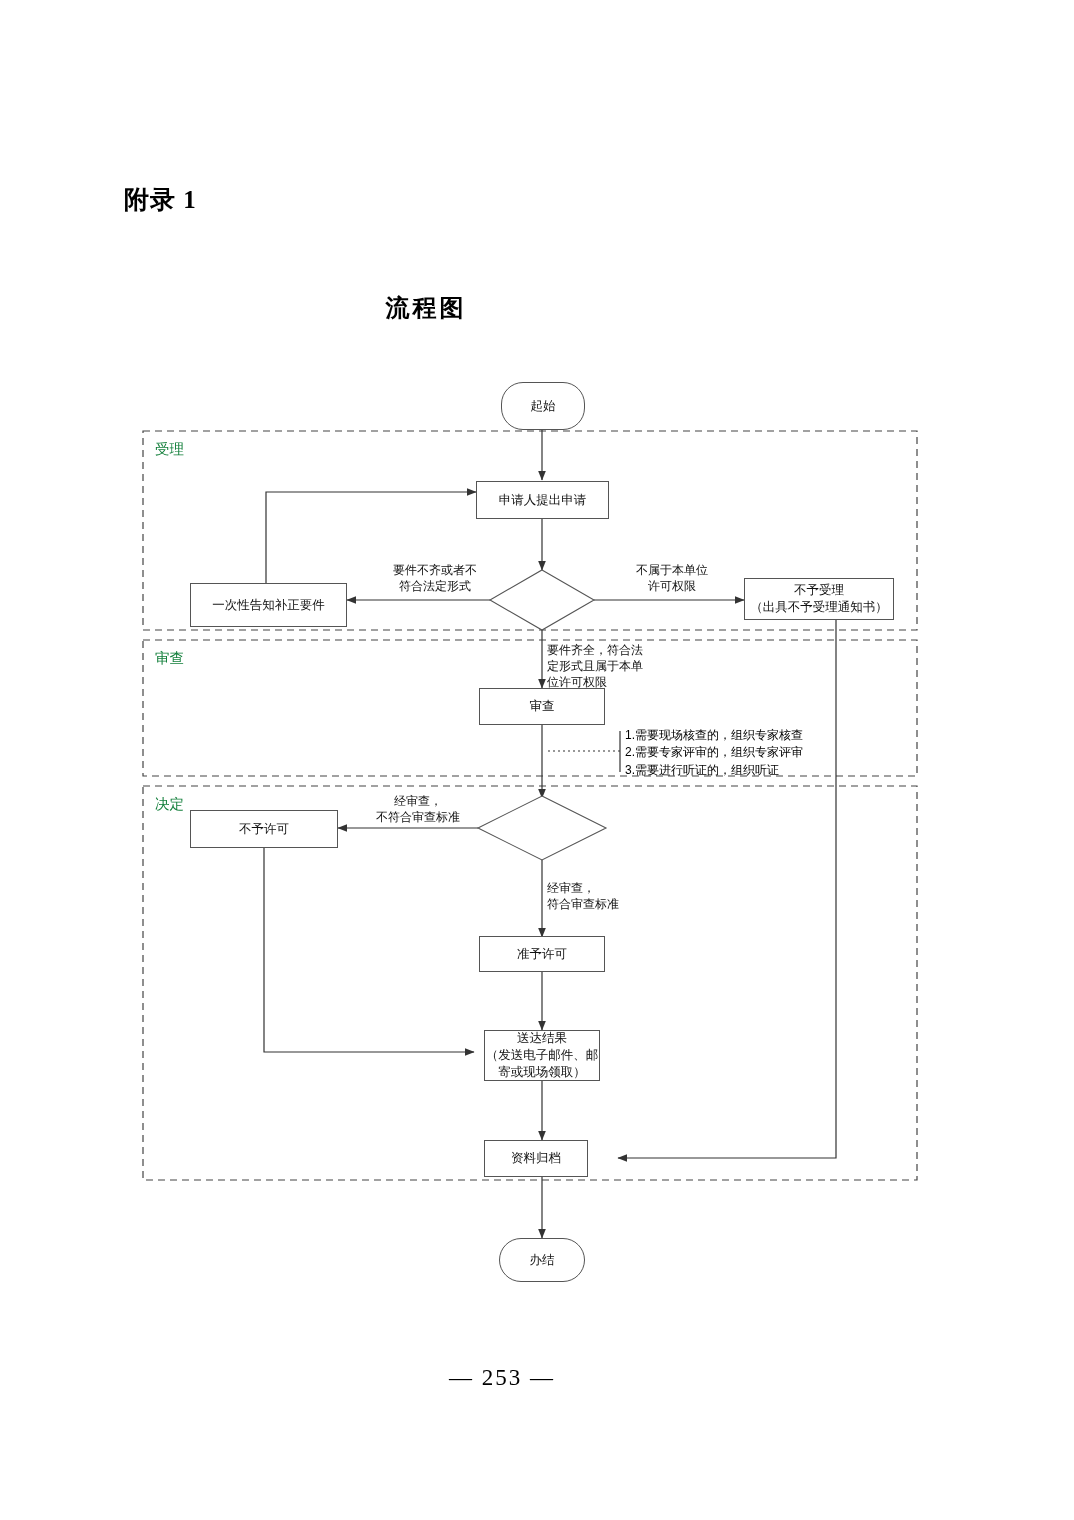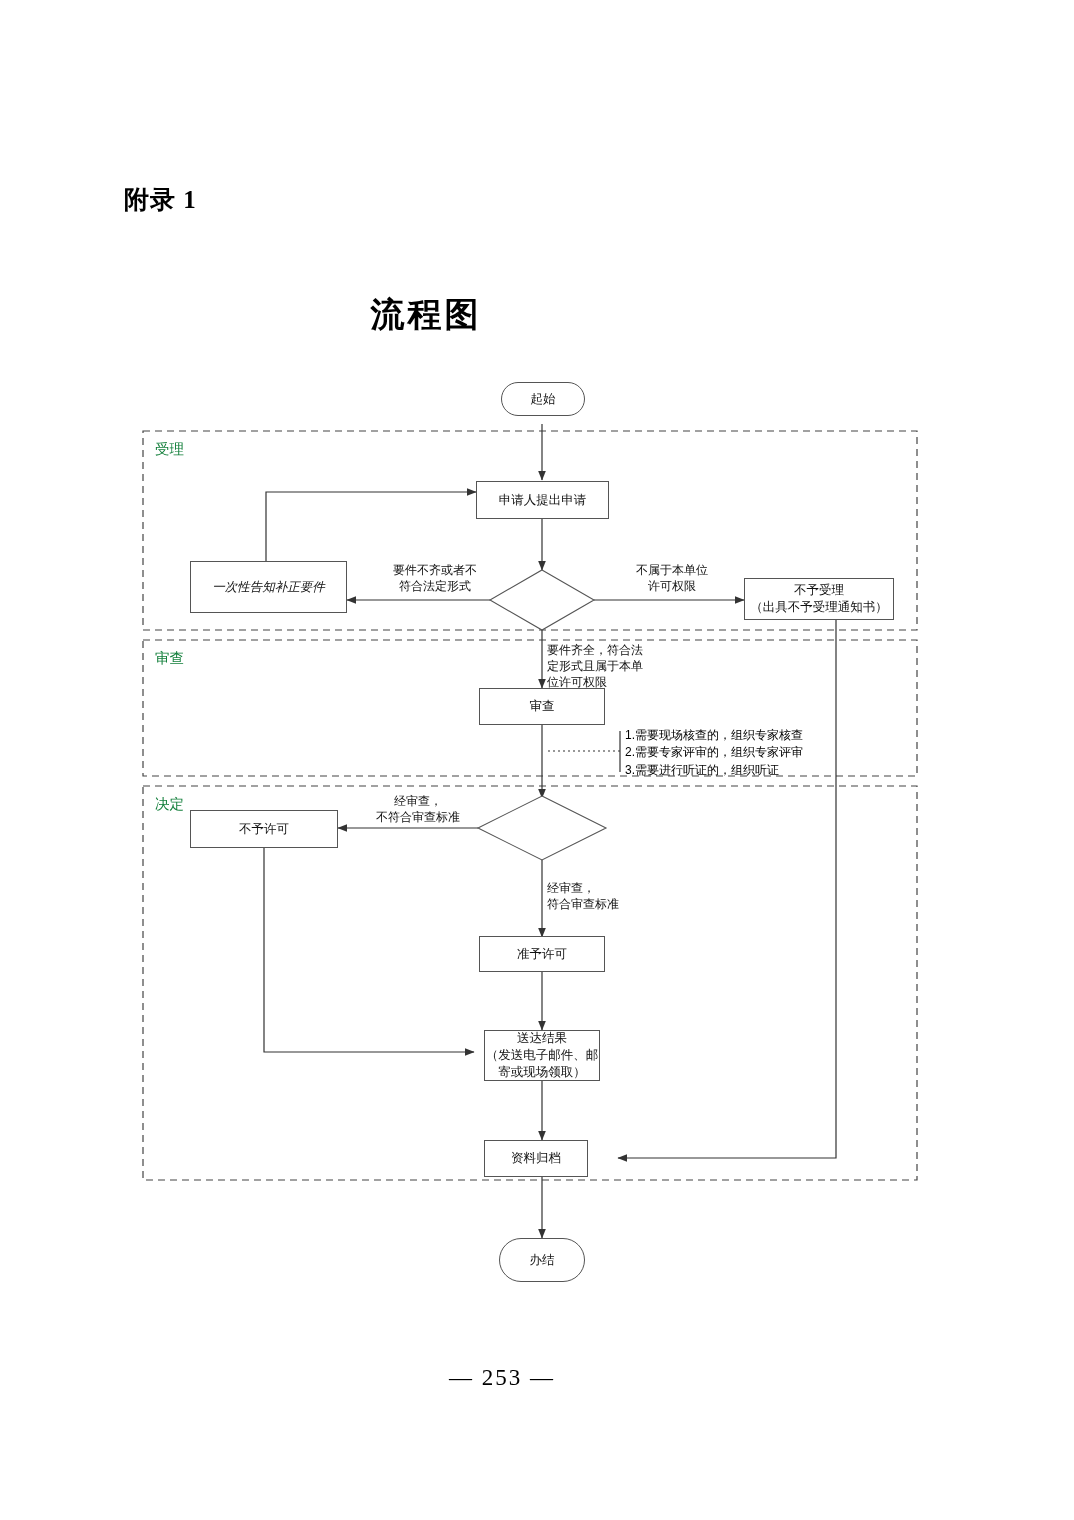--- a/index.html
+++ b/index.html
@@ -29,21 +29,21 @@
     letter-spacing: 1px;
   }
   #doc-title {
     position: absolute;
     left: 0;
     top: 292px;
     width: 852px;
     text-align: center;
     font-family: "Liberation Serif", serif;
     font-weight: bold;
-    font-size: 34px;
+    font-size: 24px;
     letter-spacing: 3px;
   }
   #page-number {
     position: absolute;
     left: 0;
     top: 1365px;
     width: 1074px;
     text-align: center;
     padding-right: 70px;
     box-sizing: border-box;
@@ -187,26 +187,26 @@
       <g fill="#fff" stroke="#555" stroke-width="1.1">
         <polygon points="542,570 594,600 542,630 490,600"></polygon>
         <polygon points="542,796 606,828 542,860 478,828"></polygon>
       </g>
     </svg>
 
     <div class="group-label" style="left:152px; top:440px;">受理</div>
     <div class="group-label" style="left:152px; top:649px;">审查</div>
     <div class="group-label" style="left:152px; top:795px;">决定</div>
 
-    <div class="node terminator" style="left:501px; top:382px; width:84px; height:34px;">起始</div>
+    <div class="node terminator" style="left:501px; top:382px; width:84px; height:48px;">起始</div>
 
     <div class="node rect" style="left:476px; top:481px; width:133px; height:38px;">申请人提出申请</div>
 
 
-    <div class="node rect" style="left:190px; top:561px; width:157px; height:52px;font-style:italic;">一次性告知补正要件</div>
+    <div class="node rect" style="left:190px; top:583px; width:157px; height:44px;">一次性告知补正要件</div>
 
     <div class="node rect" style="left:744px; top:578px; width:150px; height:42px; white-space:pre-line;">不予受理
 （出具不予受理通知书）</div>
 
     <div class="node rect" style="left:479px; top:688px; width:126px; height:37px;">审查</div>
 
 
     <div class="node rect" style="left:190px; top:810px; width:148px; height:38px;">不予许可</div>
 
     <div class="node rect" style="left:479px; top:936px; width:126px; height:36px;">准予许可</div>

